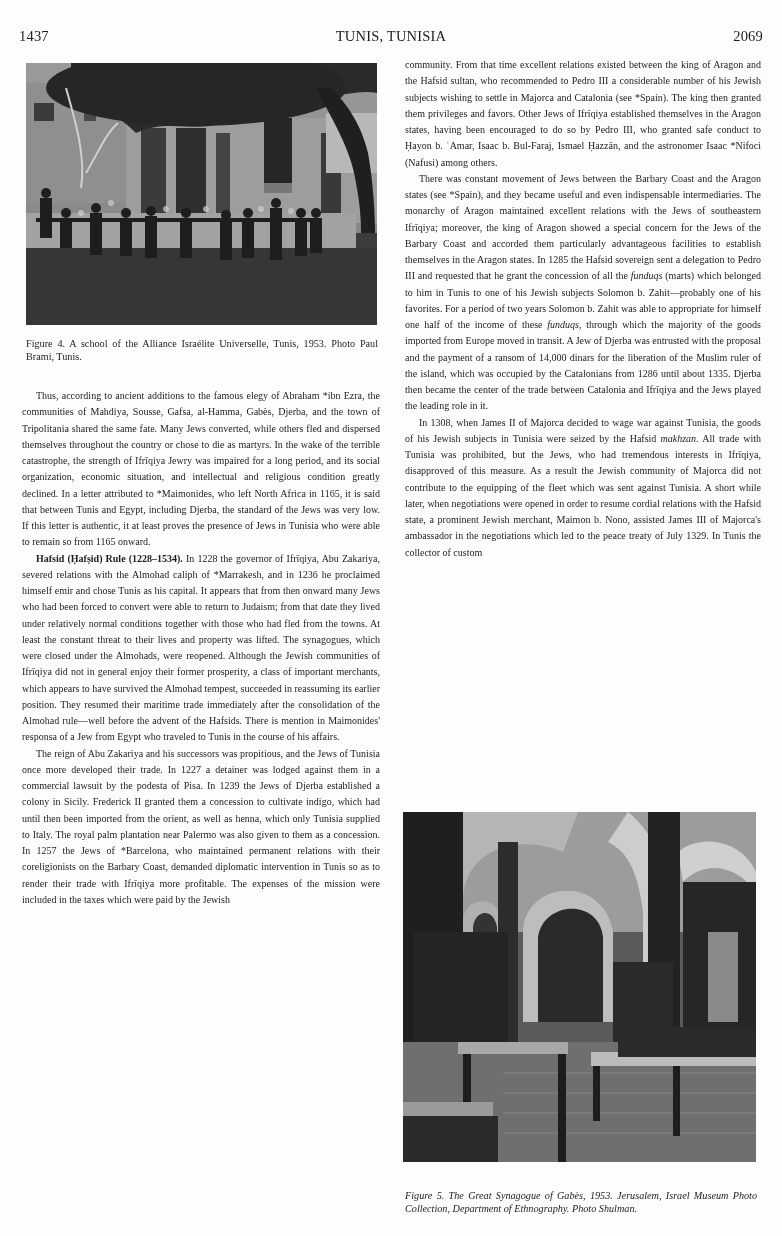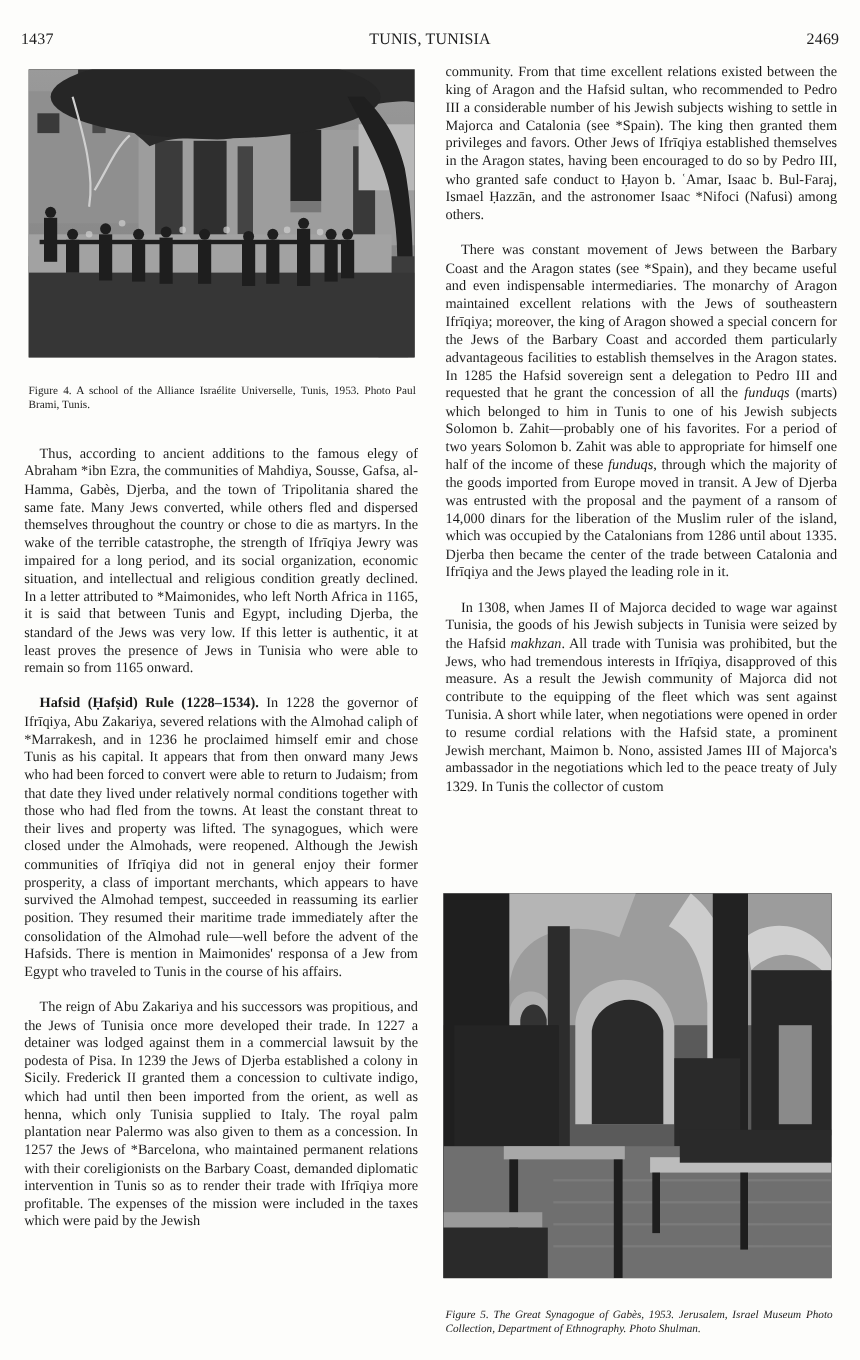--- a/index.html
+++ b/index.html
@@ -10,47 +10,47 @@
     }
     .header {
       position: absolute; top: 28px; left: 0; width: 782px; height: 20px;
       font-size: 14.5px; letter-spacing: 0.2px;
     }
     .header .pl { position: absolute; left: 19px; top: 0; }
     .header .pr { position: absolute; right: 19px; top: 0; }
     .header .title { position: absolute; left: 0; width: 782px; text-align: center; top: 0; }
     .col {
       position: absolute; width: 358px;
-      font-size: 13px; line-height: 16.25px;
+      font-size: 10px; line-height: 16.25px;
       text-align: justify; hyphens: none;
     }
     .col p { margin: 0; text-indent: 0; }
-    .col p.ind { text-indent: 14px; margin-top: 16px; }
+    .col p.ind { text-indent: 14px; }
     .col .b { font-weight: bold; }
     .col .i { font-style: italic; }
     .colL { left: 22px; top: 388px; }
     .colR { left: 405px; top: 57px; width: 356px; }
     .fig { position: absolute; overflow: hidden; }
     .fig4 { left: 26px; top: 63px; width: 351px; height: 262px; background: #3a3a3a; }
     .fig5 { left: 403px; top: 812px; width: 353px; height: 350px; background: #2e2e2e; }
     .caption {
       position: absolute; font-size: 10.2px; line-height: 12.6px; text-align: justify;
     }
-    .cap4 { left: 26px; top: 350px; width: 352px; }
+    .cap4 { left: 26px; top: 338px; width: 352px; }
     .cap5 { left: 405px; top: 1190px; width: 352px; font-style: italic; }
     .cap5 p, .cap4 p { margin: 0; }
     svg { display: block; }
   </style>
 </head>
 <body>
 
 <div class="header">
   <span class="pl">1437</span>
   <span class="title">TUNIS, TUNISIA</span>
-  <span class="pr">2469</span>
+  <span class="pr">2069</span>
 </div>
 
 <div class="fig fig4" title="Schoolchildren playing in a courtyard under a tree in front of a school building">
   <svg width="351" height="262" viewBox="0 0 351 262">
     <defs>
       <linearGradient id="g4sky" x1="0" y1="0" x2="0" y2="1">
         <stop offset="0" stop-color="#9a9a9a"></stop>
         <stop offset="1" stop-color="#7d7d7d"></stop>
       </linearGradient>
     </defs>

